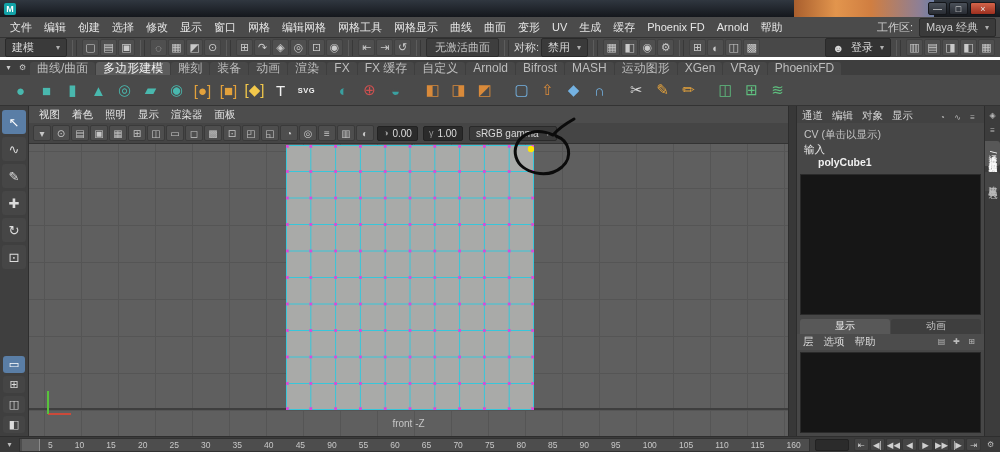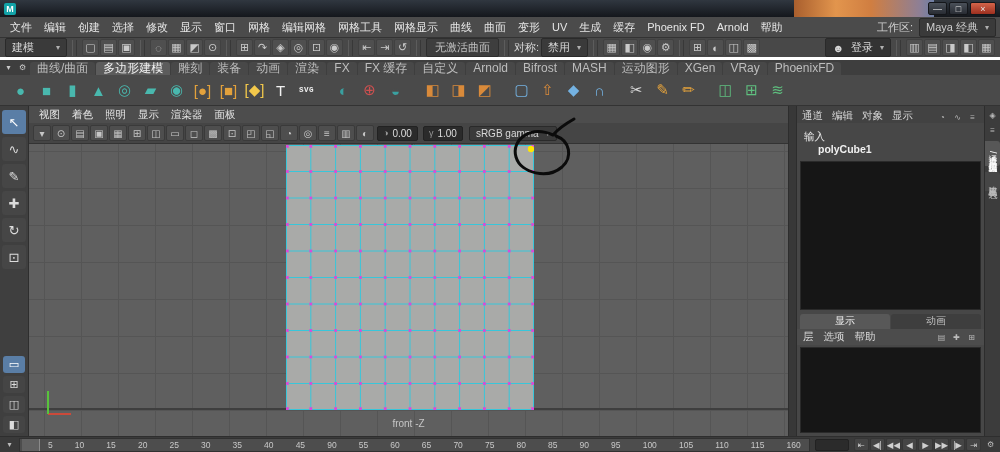--- a/index.html
+++ b/index.html
@@ -291,21 +291,21 @@
     <span class="shelf-icon" style="color: rgb(73, 184, 174);">■</span>
     <span class="shelf-icon" style="color: rgb(73, 184, 174);">▮</span>
     <span class="shelf-icon" style="color: rgb(73, 184, 174);">▲</span>
     <span class="shelf-icon" style="color: rgb(73, 184, 174);">◎</span>
     <span class="shelf-icon" style="color: rgb(73, 184, 174);">▰</span>
     <span class="shelf-icon" style="color: rgb(73, 184, 174);">◉</span>
     <span class="shelf-icon" style="color: rgb(226, 161, 60);">[●]</span>
     <span class="shelf-icon" style="color: rgb(226, 161, 60);">[■]</span>
     <span class="shelf-icon" style="color: rgb(242, 200, 75);">[◆]</span>
     <span class="shelf-icon" style="color: rgb(242, 242, 242);">T</span>
-    <span class="shelf-icon txt" style="color: rgb(242, 242, 242); font-family: Liberation Mono, monospace;">SVG</span>
+    <span class="shelf-icon txt" style="color: rgb(242, 242, 242);">SVG</span>
     <span class="shelf-icon gap" style="color: rgb(58, 160, 160);">◐</span>
     <span class="shelf-icon" style="color: rgb(208, 80, 80);">⊕</span>
     <span class="shelf-icon" style="color: rgb(58, 160, 160);">◒</span>
     <span class="shelf-icon gap" style="color: rgb(217, 138, 58);">◧</span>
     <span class="shelf-icon" style="color: rgb(217, 138, 58);">◨</span>
     <span class="shelf-icon" style="color: rgb(217, 138, 58);">◩</span>
     <span class="shelf-icon gap" style="color: rgb(116, 178, 226);">▢</span>
     <span class="shelf-icon" style="color: rgb(217, 138, 58);">⇧</span>
     <span class="shelf-icon" style="color: rgb(116, 178, 226);">◆</span>
     <span class="shelf-icon" style="color: rgb(116, 178, 226);">∩</span>
@@ -551,20 +551,21 @@
         <span>显示</span>
       </span>
     <span class="cb-corner">
 
     <span class="mini-icon">◔</span>
         <span class="mini-icon">∿</span>
         <span class="mini-icon">≡</span>
       </span>
   </div>
   <div id="cb-content">
+    <div class="cb-hint">CV (单击以显示)</div>
     <div class="cb-section">输入</div>
     <div class="cb-node indent">polyCube1</div>
   </div>
   <div id="cb-black"></div>
   <div id="layer-tabs">
 
   <span class="layer-tab active">显示</span>
       <span class="layer-tab">动画</span>
     </div>
   <div id="layer-menu">

